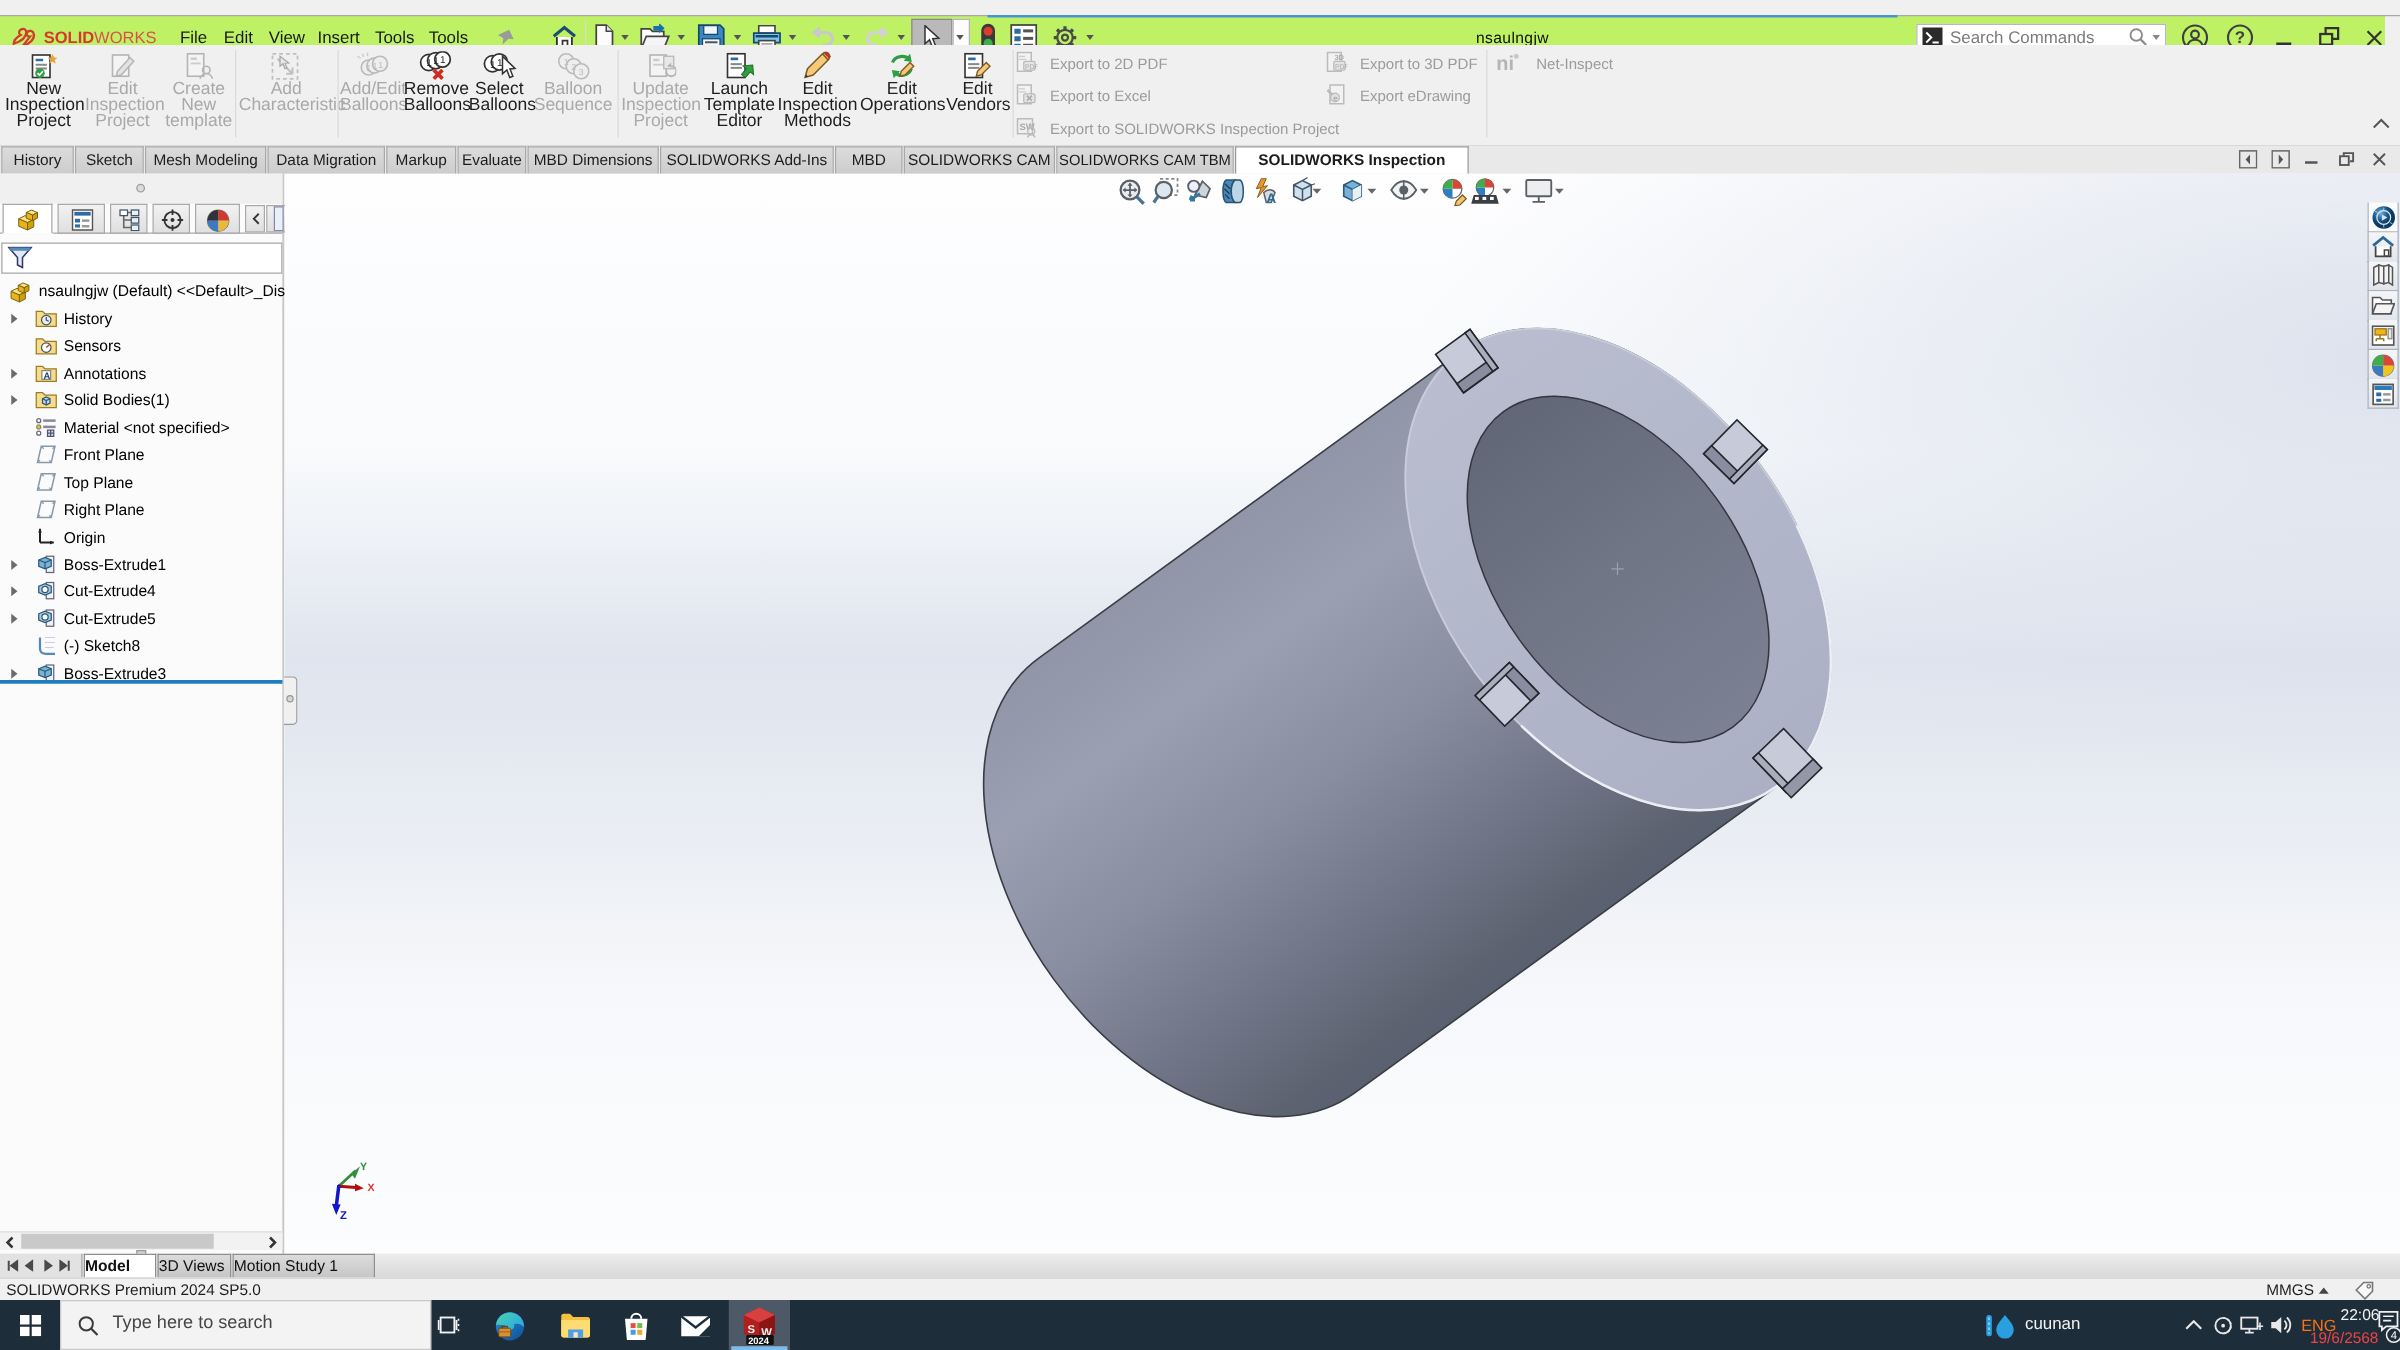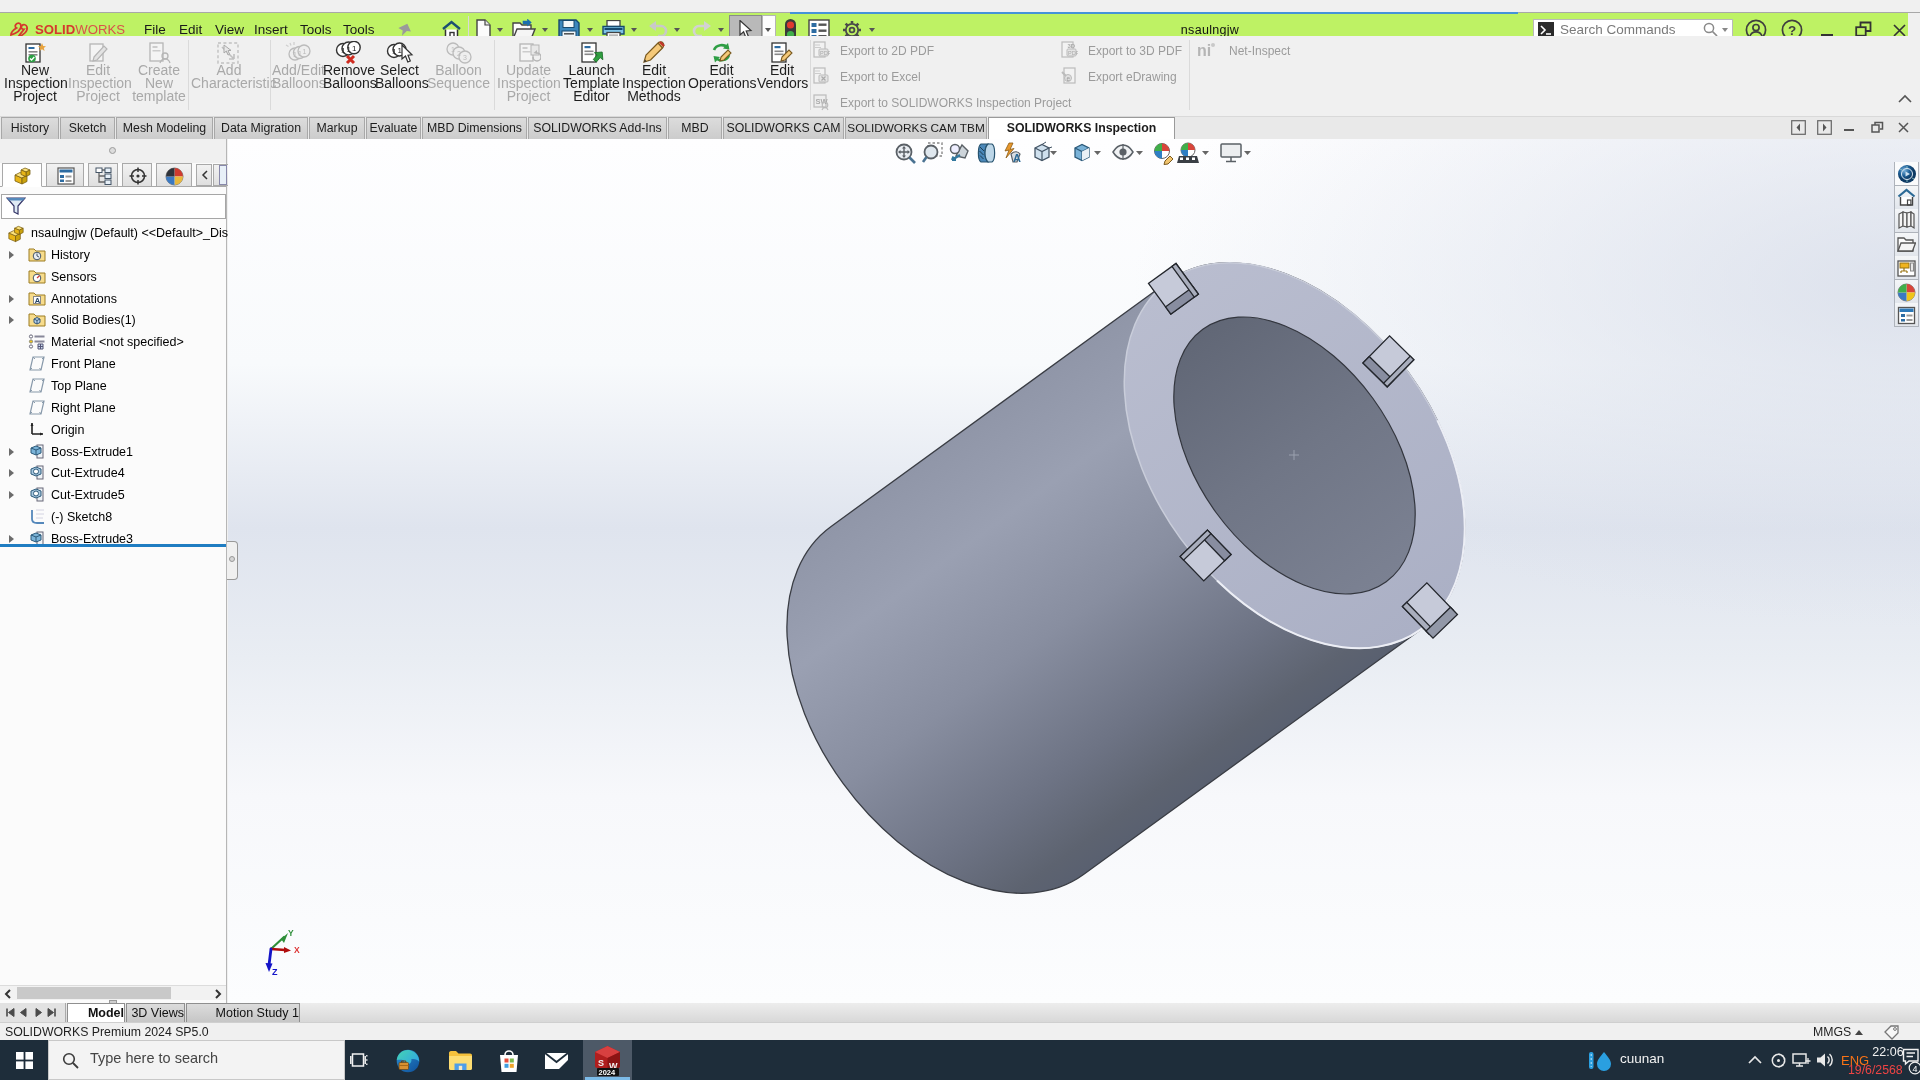--- a/index.html
+++ b/index.html
@@ -30,21 +30,21 @@
 .trow .arr{position:absolute;left:9px;top:7px;width:0;height:0;border-top:4px solid transparent;border-bottom:4px solid transparent;border-left:5px solid #6b6b6b}
 .trow .lbl{position:absolute;top:3.5px}
 .trow svg{position:absolute;top:2px}
 
 #viewport{position:absolute;left:228px;top:139px;width:1692px;height:864px;background:radial-gradient(ellipse 1250px 540px at 100% 17%,rgba(213,219,232,0.8),rgba(213,219,232,0) 63%),linear-gradient(180deg,#fefeff 0%,#f8fafc 26%,#dfe4ee 45%,#e9edf3 60%,#f7f8fb 76%,#fcfdfe 100%)}
 
 #tpane{position:absolute;left:1894px;top:139px;width:26px;height:194px;background:transparent}
 .tcell{position:absolute;left:0;width:25px;height:23.5px;background:linear-gradient(#f4f6f8,#e2e6ec);border:1px solid #aeb3bb;border-top:none;text-align:center}
 
 #modeltabs{position:absolute;left:0;top:1003px;width:1920px;height:19px;background:linear-gradient(#ededed,#d8d8d8)}
-.dtab{position:absolute;top:0;height:19px;line-height:18px;text-align:right;font-size:12.5px;color:#111;white-space:nowrap;overflow:hidden;background:linear-gradient(#dcdcdc,#c6c6c6);border:1px solid #8f8f8f;border-bottom:none}
+.dtab{position:absolute;top:0;height:19px;line-height:18px;text-align:left;font-size:12.5px;color:#111;white-space:nowrap;overflow:hidden;background:linear-gradient(#dcdcdc,#c6c6c6);border:1px solid #8f8f8f;border-bottom:none}
 .dtab.act{background:#fff;font-weight:bold}
 #statusbar{position:absolute;left:0;top:1022px;width:1920px;height:18px;background:#f0f0f0;border-top:1px solid #cfcfcf;font-size:12.3px;color:#1e1e1e}
 #taskbar{position:absolute;left:0;top:1040px;width:1920px;height:40px;background:#1e2d3a}
 </style></head><body>
 
 <div id="titlebar">
  <div class="abs" style="left:0;top:0;width:1920px;height:1px;background:#a8a8a8"></div>
  <div class="abs" style="left:790px;top:0;width:728px;height:2px;background:#4593d8"></div>
 
  <svg class="abs" style="left:8px;top:7px" width="125" height="22" viewBox="0 0 125 22">

